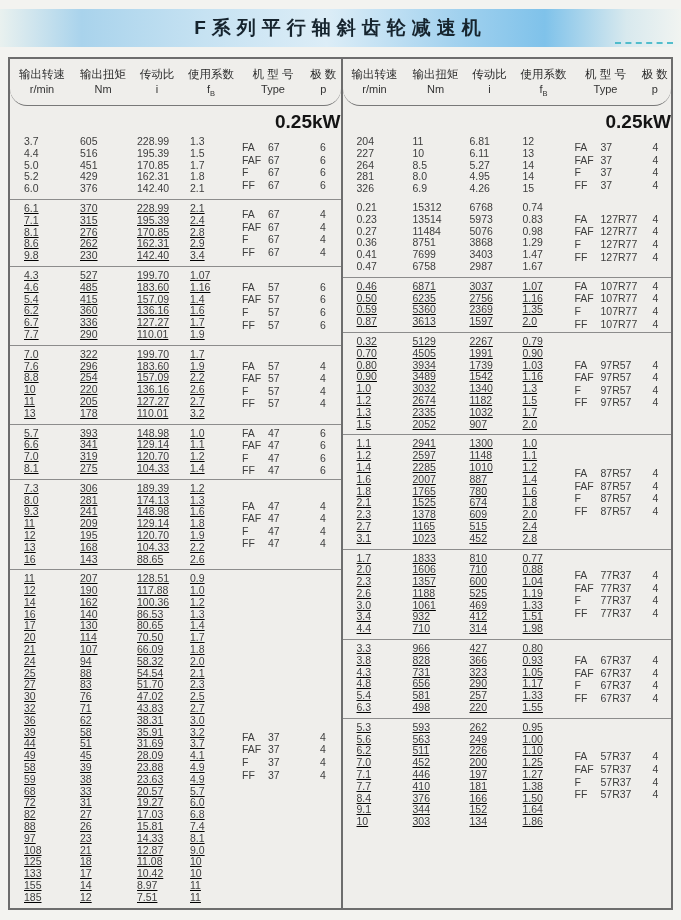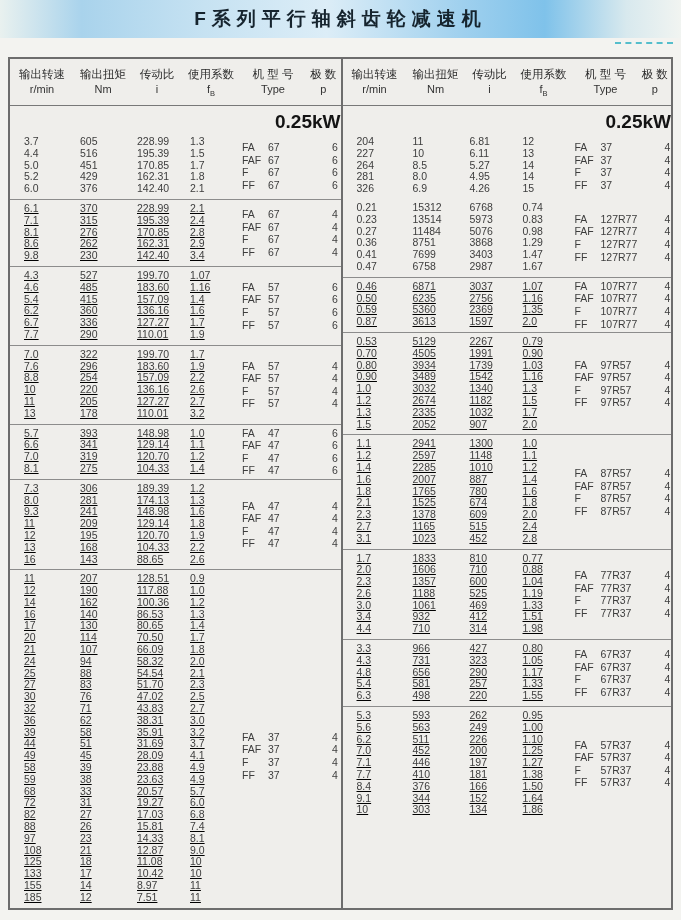--- a/index.html
+++ b/index.html
@@ -3,40 +3,40 @@
 <meta charset="utf-8">
 <style>
   * { box-sizing: border-box; }
   html,body { margin:0; padding:0; }
   body {
     width:681px; height:920px; position:relative; overflow:hidden;
     background:#f3f3f0;
     font-family:"Liberation Sans", sans-serif;
   }
   .titlebar {
-    position:absolute; top:0; left:0; width:681px; height:38px;
+    position:absolute; top:9px; left:0; width:681px; height:38px;
     background:linear-gradient(90deg,#e9f1ef 0%,#a9d3ec 12%,#c6e2f2 30%,#dcedf7 48%,#9fd0ee 68%,#7fc2ea 80%,#d8e9ee 92%,#f1f4f1 100%);
     display:flex; align-items:center; justify-content:center;
   }
   .page-title {
     margin:0; font-size:19px; font-weight:bold; letter-spacing:6px; color:#16242e;
   }
   .dash-mark {
     position:absolute; top:42px; right:8px; width:58px; height:0;
     border-top:2px dashed #3ab5c6; opacity:.85;
   }
   .spec-table {
     position:absolute; top:57px; left:8px; width:665px; height:853px;
     border:2px solid #6d6d6d; background:#efeeeb; display:flex;
   }
   .half { width:50%; position:relative; overflow:hidden; }
   .half.right { border-left:2px solid #6d6d6d; }
   .col-header {
     height:47px; border-bottom:1.5px solid #787878;
-    padding-top:7px; color:#2a2a2a;
+    padding-top:7px; color:#2a2a2a;border-radius:17px;
   }
   .hdr-row {
     display:grid; grid-template-columns:64px 58px 50px 58px 66px 1fr;
     text-align:center; font-size:11.5px; line-height:16px;
   }
   .hdr-row.units { font-size:11px; line-height:15px; color:#333; }
   sub.fsub { font-size:7.5px; }
   .power-label {
     font-size:19px; font-weight:bold; color:#141414;
     padding:5px 0 1px 14px; line-height:21px;text-align:right;
@@ -47,21 +47,21 @@
     display:grid; grid-template-columns:56px 57px 53px 46px 1fr;
     padding-left:14px; font-size:10.5px; line-height:11.8px; color:#3d3d3d;
   }
   .model-group {
     position:absolute; left:232px; top:var(--mtop,50%);
     transform:translateY(-50%);
     font-size:10.5px; line-height:12.6px; color:#3d3d3d; white-space:nowrap;
   }
   .model-line { display:flex; }
   .m-pre { width:26px; }
-  .m-num { width:64px; }
+  .m-num { width:52px; }
   .m-pole { width:14px; }
 </style>
 </head>
 <body>
 
 <div class="titlebar">
   <h1 class="page-title">F系列平行轴斜齿轮减速机</h1>
 </div>
 <div class="dash-mark"></div>
 
@@ -824,21 +824,21 @@
             <div class="model-line">
               <span class="m-pre">FF</span>
               <span class="m-num">107R77</span>
               <span class="m-pole">4</span>
             </div>
           </div>
         </div>
         <div class="spec-block sep">
           <div class="rows">
             <div class="data-row">
-              <span class="cell c-speed">0.53</span>
+              <span class="cell c-speed">0.32</span>
               <span class="cell c-torque">5129</span>
               <span class="cell c-ratio">2267</span>
               <span class="cell c-fb">0.79</span>
             </div>
             <div class="data-row">
               <span class="cell c-speed">0.70</span>
               <span class="cell c-torque">4505</span>
               <span class="cell c-ratio">1991</span>
               <span class="cell c-fb">0.90</span>
             </div>
@@ -1050,20 +1050,26 @@
             </div>
           </div>
         </div>
         <div class="spec-block sep">
           <div class="rows">
             <div class="data-row">
               <span class="cell c-speed">3.3</span>
               <span class="cell c-torque">966</span>
               <span class="cell c-ratio">427</span>
               <span class="cell c-fb">0.80</span>
+            </div>
+            <div class="data-row">
+              <span class="cell c-speed">3.8</span>
+              <span class="cell c-torque">828</span>
+              <span class="cell c-ratio">366</span>
+              <span class="cell c-fb">0.93</span>
             </div>
             <div class="data-row">
               <span class="cell c-speed">4.3</span>
               <span class="cell c-torque">731</span>
               <span class="cell c-ratio">323</span>
               <span class="cell c-fb">1.05</span>
             </div>
             <div class="data-row">
               <span class="cell c-speed">4.8</span>
               <span class="cell c-torque">656</span>

